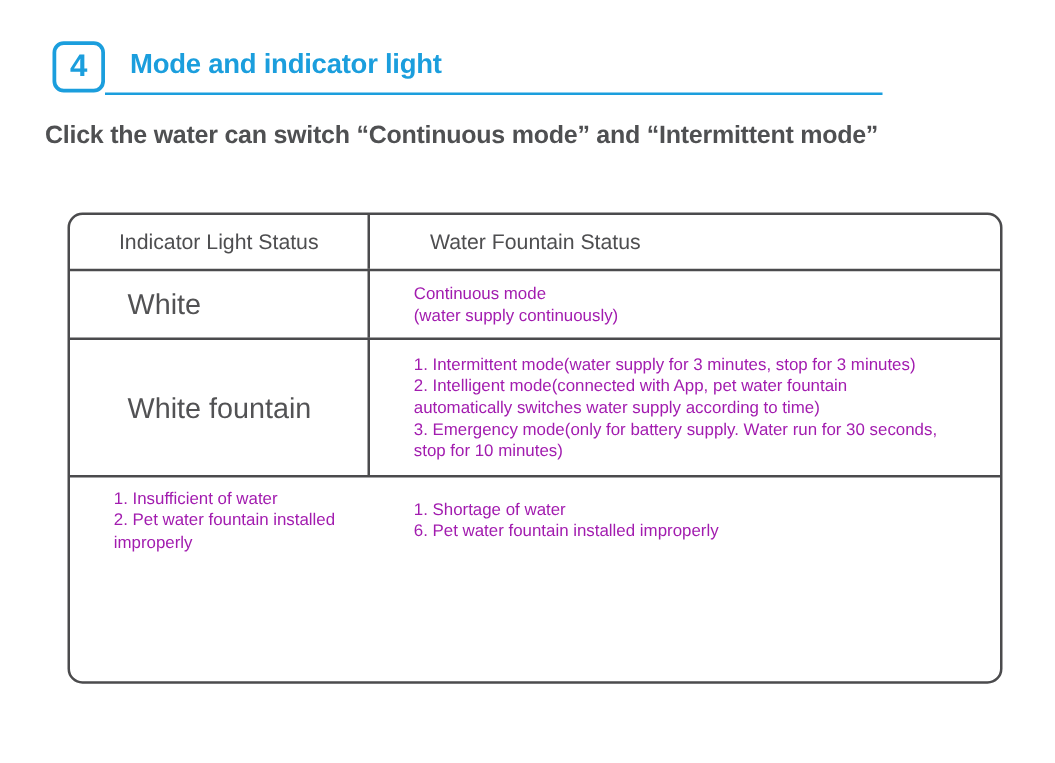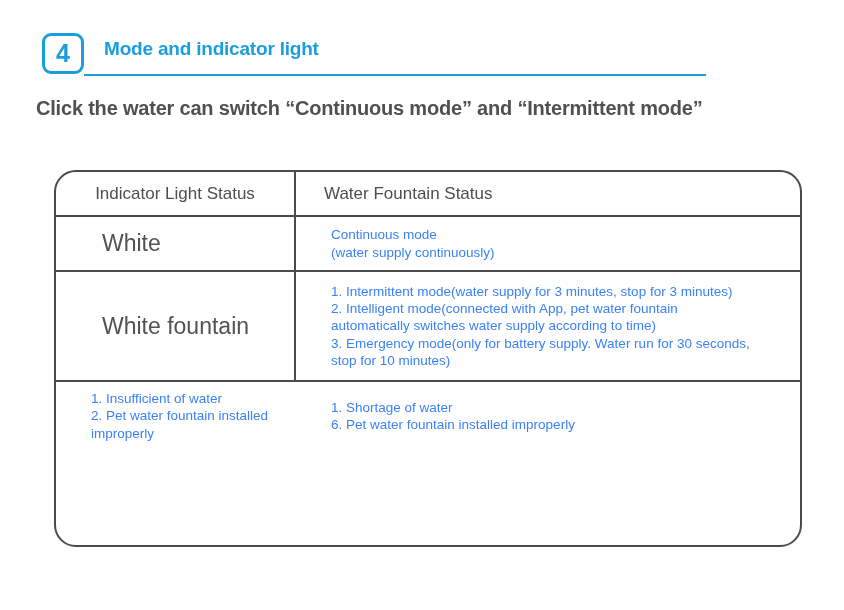--- a/index.html
+++ b/index.html
@@ -32,21 +32,21 @@
     align-items: center;
     justify-content: center;
     font-size: 25px;
     font-weight: bold;
     color: var(--accent);
   }
   .title {
     position: absolute;
     left: 104px; top: 38px;
     margin: 0;
-    font-size: 19px;
+    font-size: 22px;
     font-weight: bold;
     letter-spacing: -0.2px;
     color: var(--accent);
   }
   .title-underline {
     position: absolute;
     left: 84px; top: 74px;
     width: 622px; height: 2px;
     background: var(--accent);
   }
@@ -64,56 +64,56 @@
     white-space: pre-wrap;
   }
 
   
   .tbl {
     position: absolute;
     left: 54px; top: 170px;
     width: 748px; height: 377px;
     box-sizing: border-box;
     border: 2px solid #4b4b4d;
-    border-radius: 22px;
+    border-radius: 12px;
     overflow: hidden;
     display: grid;
     grid-template-columns: 240px 1fr;
     grid-template-rows: 43px 55px 110px 70px 1fr;
     color: #555456;
   }
   .cell {
     box-sizing: border-box;
     display: flex;
     align-items: center;
   }
   .cell.bt { border-top: 2px solid #4b4b4d; }
   .cell.lc { border-right: 2px solid #4b4b4d; }
 
   .head-left {
     justify-content: center;
     font-size: 17px;
     color: #4e4e50;
   }
   .head-right {
-    padding-left: 28px;
+    padding-left: 48px;
     font-size: 17px;
     color: #4e4e50;
   }
   .ind-cell {
     padding-left: 46px;
     font-size: 23px;
     color: #525254;
   }
   .status-cell {
     padding-left: 35px;
     padding-right: 14px;
     font-size: 13.5px;
     line-height: 1.27;
-    color: #3b82f6;
+    color: #a21caf;
     white-space: pre-line;
   }
 </style>
 </head>
 <body>
 
 <div class="header">
   <div class="num-box">
     <span>4</span>
   </div>

